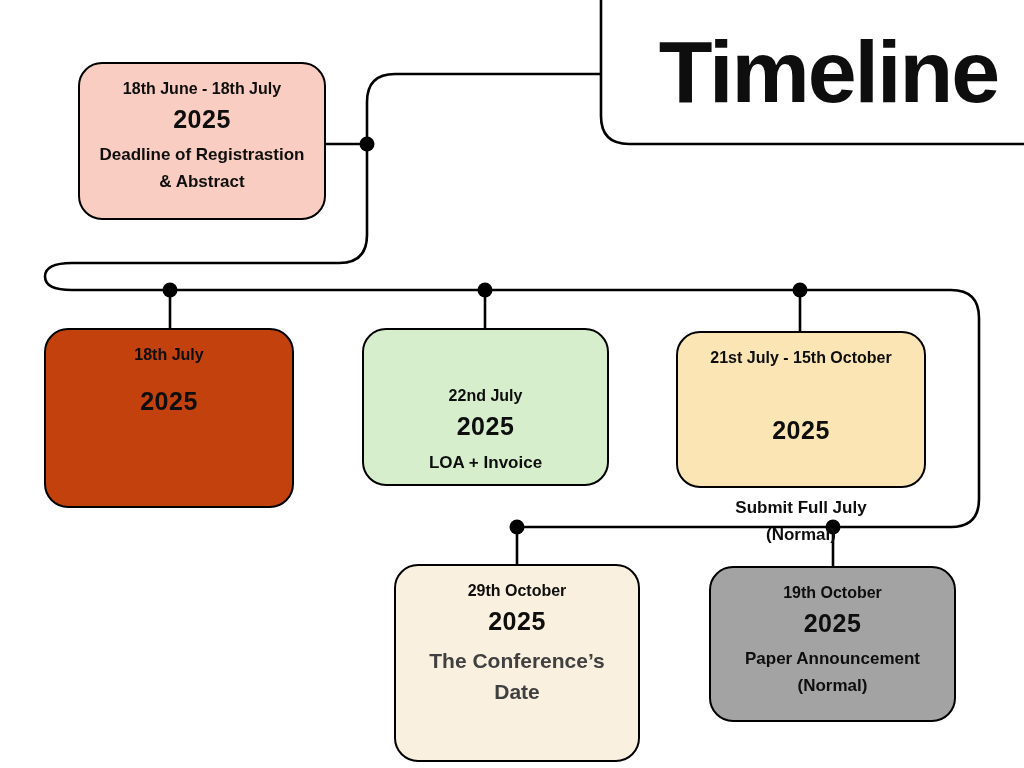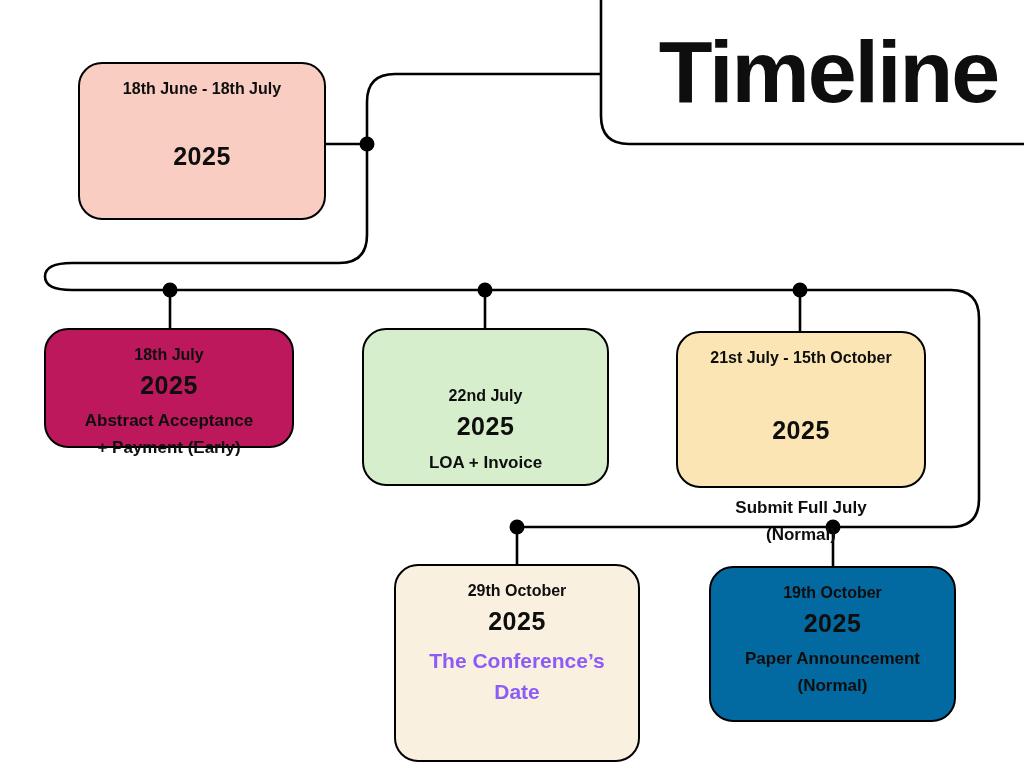--- a/index.html
+++ b/index.html
@@ -112,52 +112,52 @@
     <circle cx="485" cy="290" r="7.5"></circle>
     <circle cx="800" cy="290" r="7.5"></circle>
     <circle cx="517" cy="527" r="7.5"></circle>
     <circle cx="833" cy="527" r="7.5"></circle>
   </svg>
 
   <div class="title-wrap">
     <h1>Timeline</h1>
   </div>
 
-  <div class="card" style="left: 78px; top: 62px; width: 248px; height: 158px; background-color: rgb(249, 205, 193); gap: 37px;">
+  <div class="card" style="left: 78px; top: 62px; width: 248px; height: 158px; background-color: rgb(249, 205, 193);">
     <div class="date">18th June - 18th July</div>
     <div class="year">2025</div>
+    <div class="label">Deadline of Registrastion
+&amp; Abstract</div>
   </div>
 
-  <div class="card" style="left: 44px; top: 328px; width: 250px; height: 120px; background-color: #be185d;">
+  <div class="card" style="left: 44px; top: 328px; width: 250px; height: 180px; background-color: #c2410c; gap: 16px;">
     <div class="date">18th July</div>
     <div class="year">2025</div>
-    <div class="label">Abstract Acceptance
-+ Payment (Early)</div>
   </div>
 
   <div class="card" style="left: 362px; top: 328px; width: 247px; height: 158px; background-color: rgb(215, 238, 205); justify-content: flex-end;">
     <div class="date">22nd July</div>
     <div class="year">2025</div>
     <div class="label">LOA + Invoice</div>
   </div>
 
   <div class="card" style="left: 676px; top: 331px; width: 250px; height: 157px; background-color: rgb(251, 229, 180); gap: 42px;">
     <div class="date">21st July - 15th October</div>
     <div class="year">2025</div>
     <div class="label">Submit Full July
 (Normal)</div>
   </div>
 
   <div class="card" style="left: 394px; top: 564px; width: 246px; height: 198px; background-color: rgb(250, 240, 223);">
     <div class="date">29th October</div>
     <div class="year">2025</div>
-    <div class="label large" style="color: #8b5cf6;">The Conference’s
+    <div class="label large" style="color: #404040;">The Conference’s
 Date</div>
   </div>
 
-  <div class="card" style="left: 709px; top: 566px; width: 247px; height: 156px; background-color: #0369a1;">
+  <div class="card" style="left: 709px; top: 566px; width: 247px; height: 156px; background-color: #a3a3a3;">
     <div class="date">19th October</div>
     <div class="year">2025</div>
     <div class="label">Paper Announcement
 (Normal)</div>
   </div>
 
 </div>
 
 </body></html>

